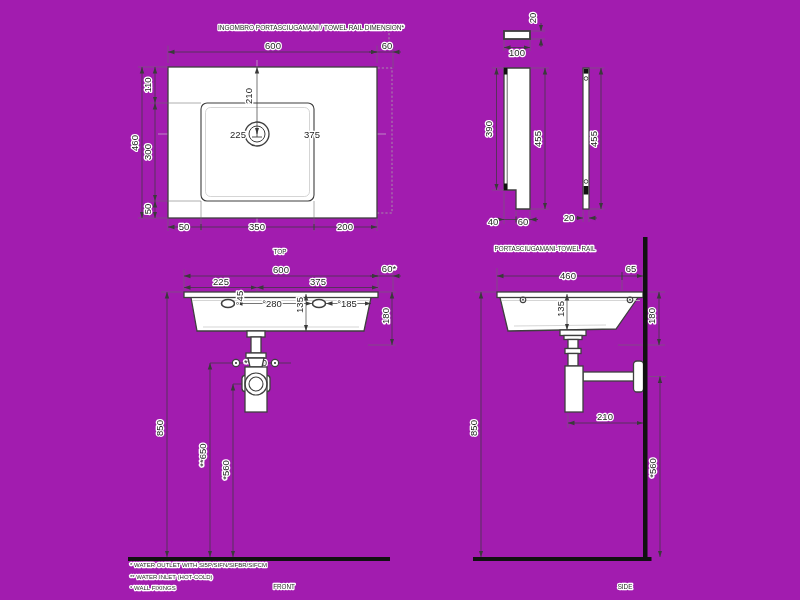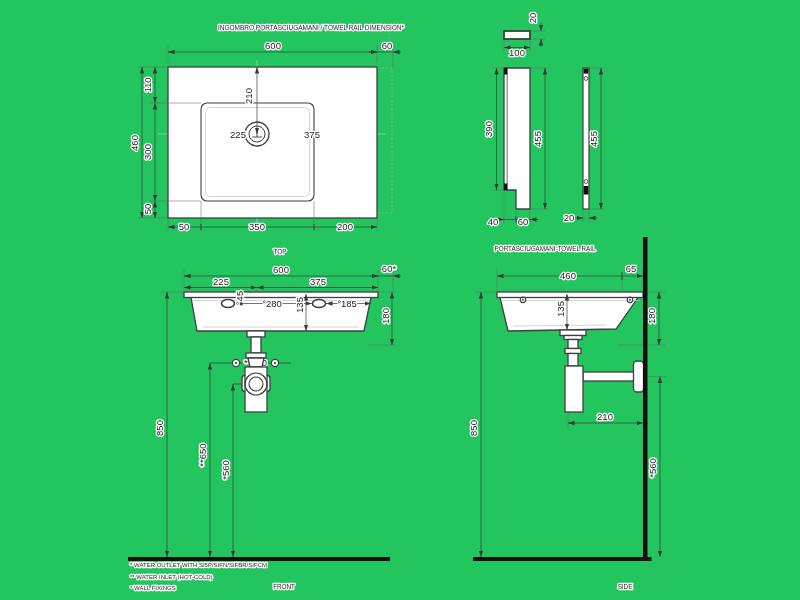--- a/index.html
+++ b/index.html
@@ -1,16 +1,16 @@
 <!DOCTYPE html>
 <html><head>
 <meta charset="utf-8">
 <style>
   html,body{margin:0;padding:0;background:#fff;}
-  .stage{width:800px;height:600px;position:relative;background:#22c55e;overflow:hidden;}
+  .stage{width:800px;height:600px;position:relative;background:#a21caf;overflow:hidden;}
   svg{display:block;}
   
   .o  {stroke:#3f3f3f;stroke-width:1.3;fill:#fff;}
   .o2 {stroke:#3f3f3f;stroke-width:1.1;fill:none;}
   .lt {stroke:#c3c3c3;stroke-width:0.7;fill:none;}
   .cl {stroke:#d4d4d4;stroke-width:0.6;fill:none;}
   .dsh{stroke:#a8a8a8;stroke-width:0.8;fill:none;stroke-dasharray:2.2 2;}
   .ext{stroke:#6b6b6b;stroke-width:0.55;fill:none;}
   .dim{stroke:#3a3a3a;stroke-width:0.7;fill:none;}
   .tick{stroke:#3a3a3a;stroke-width:0.9;fill:none;}

